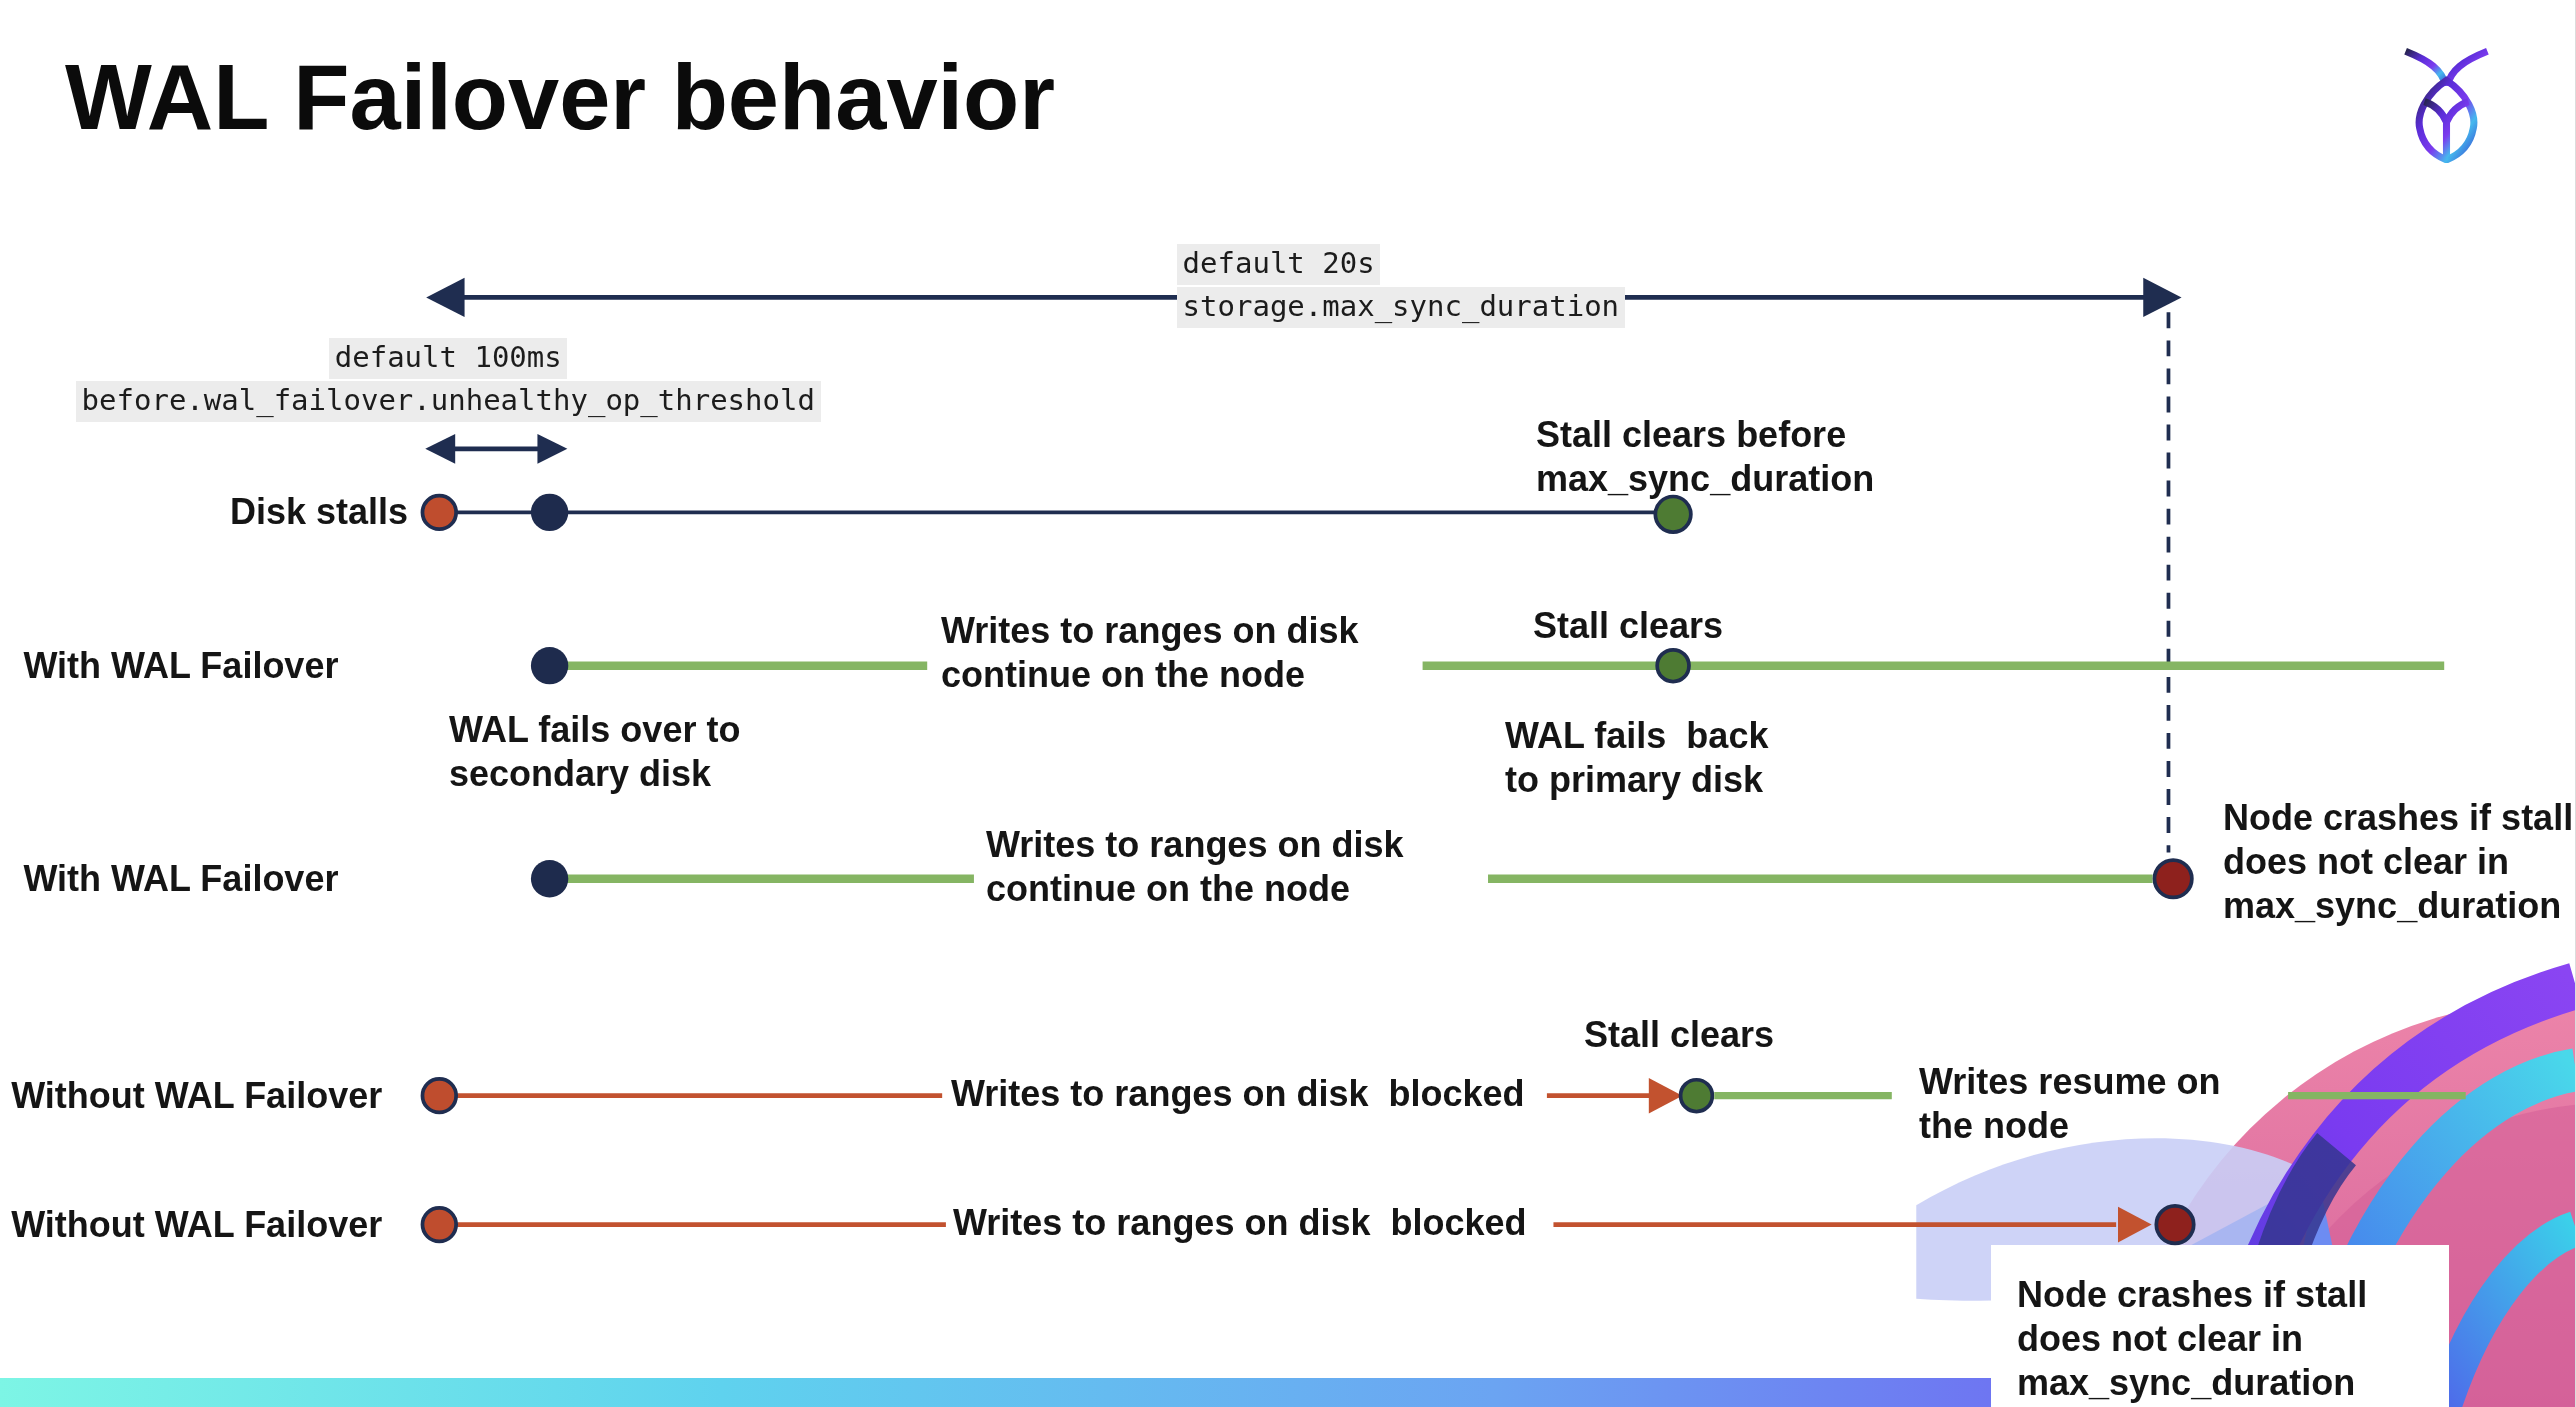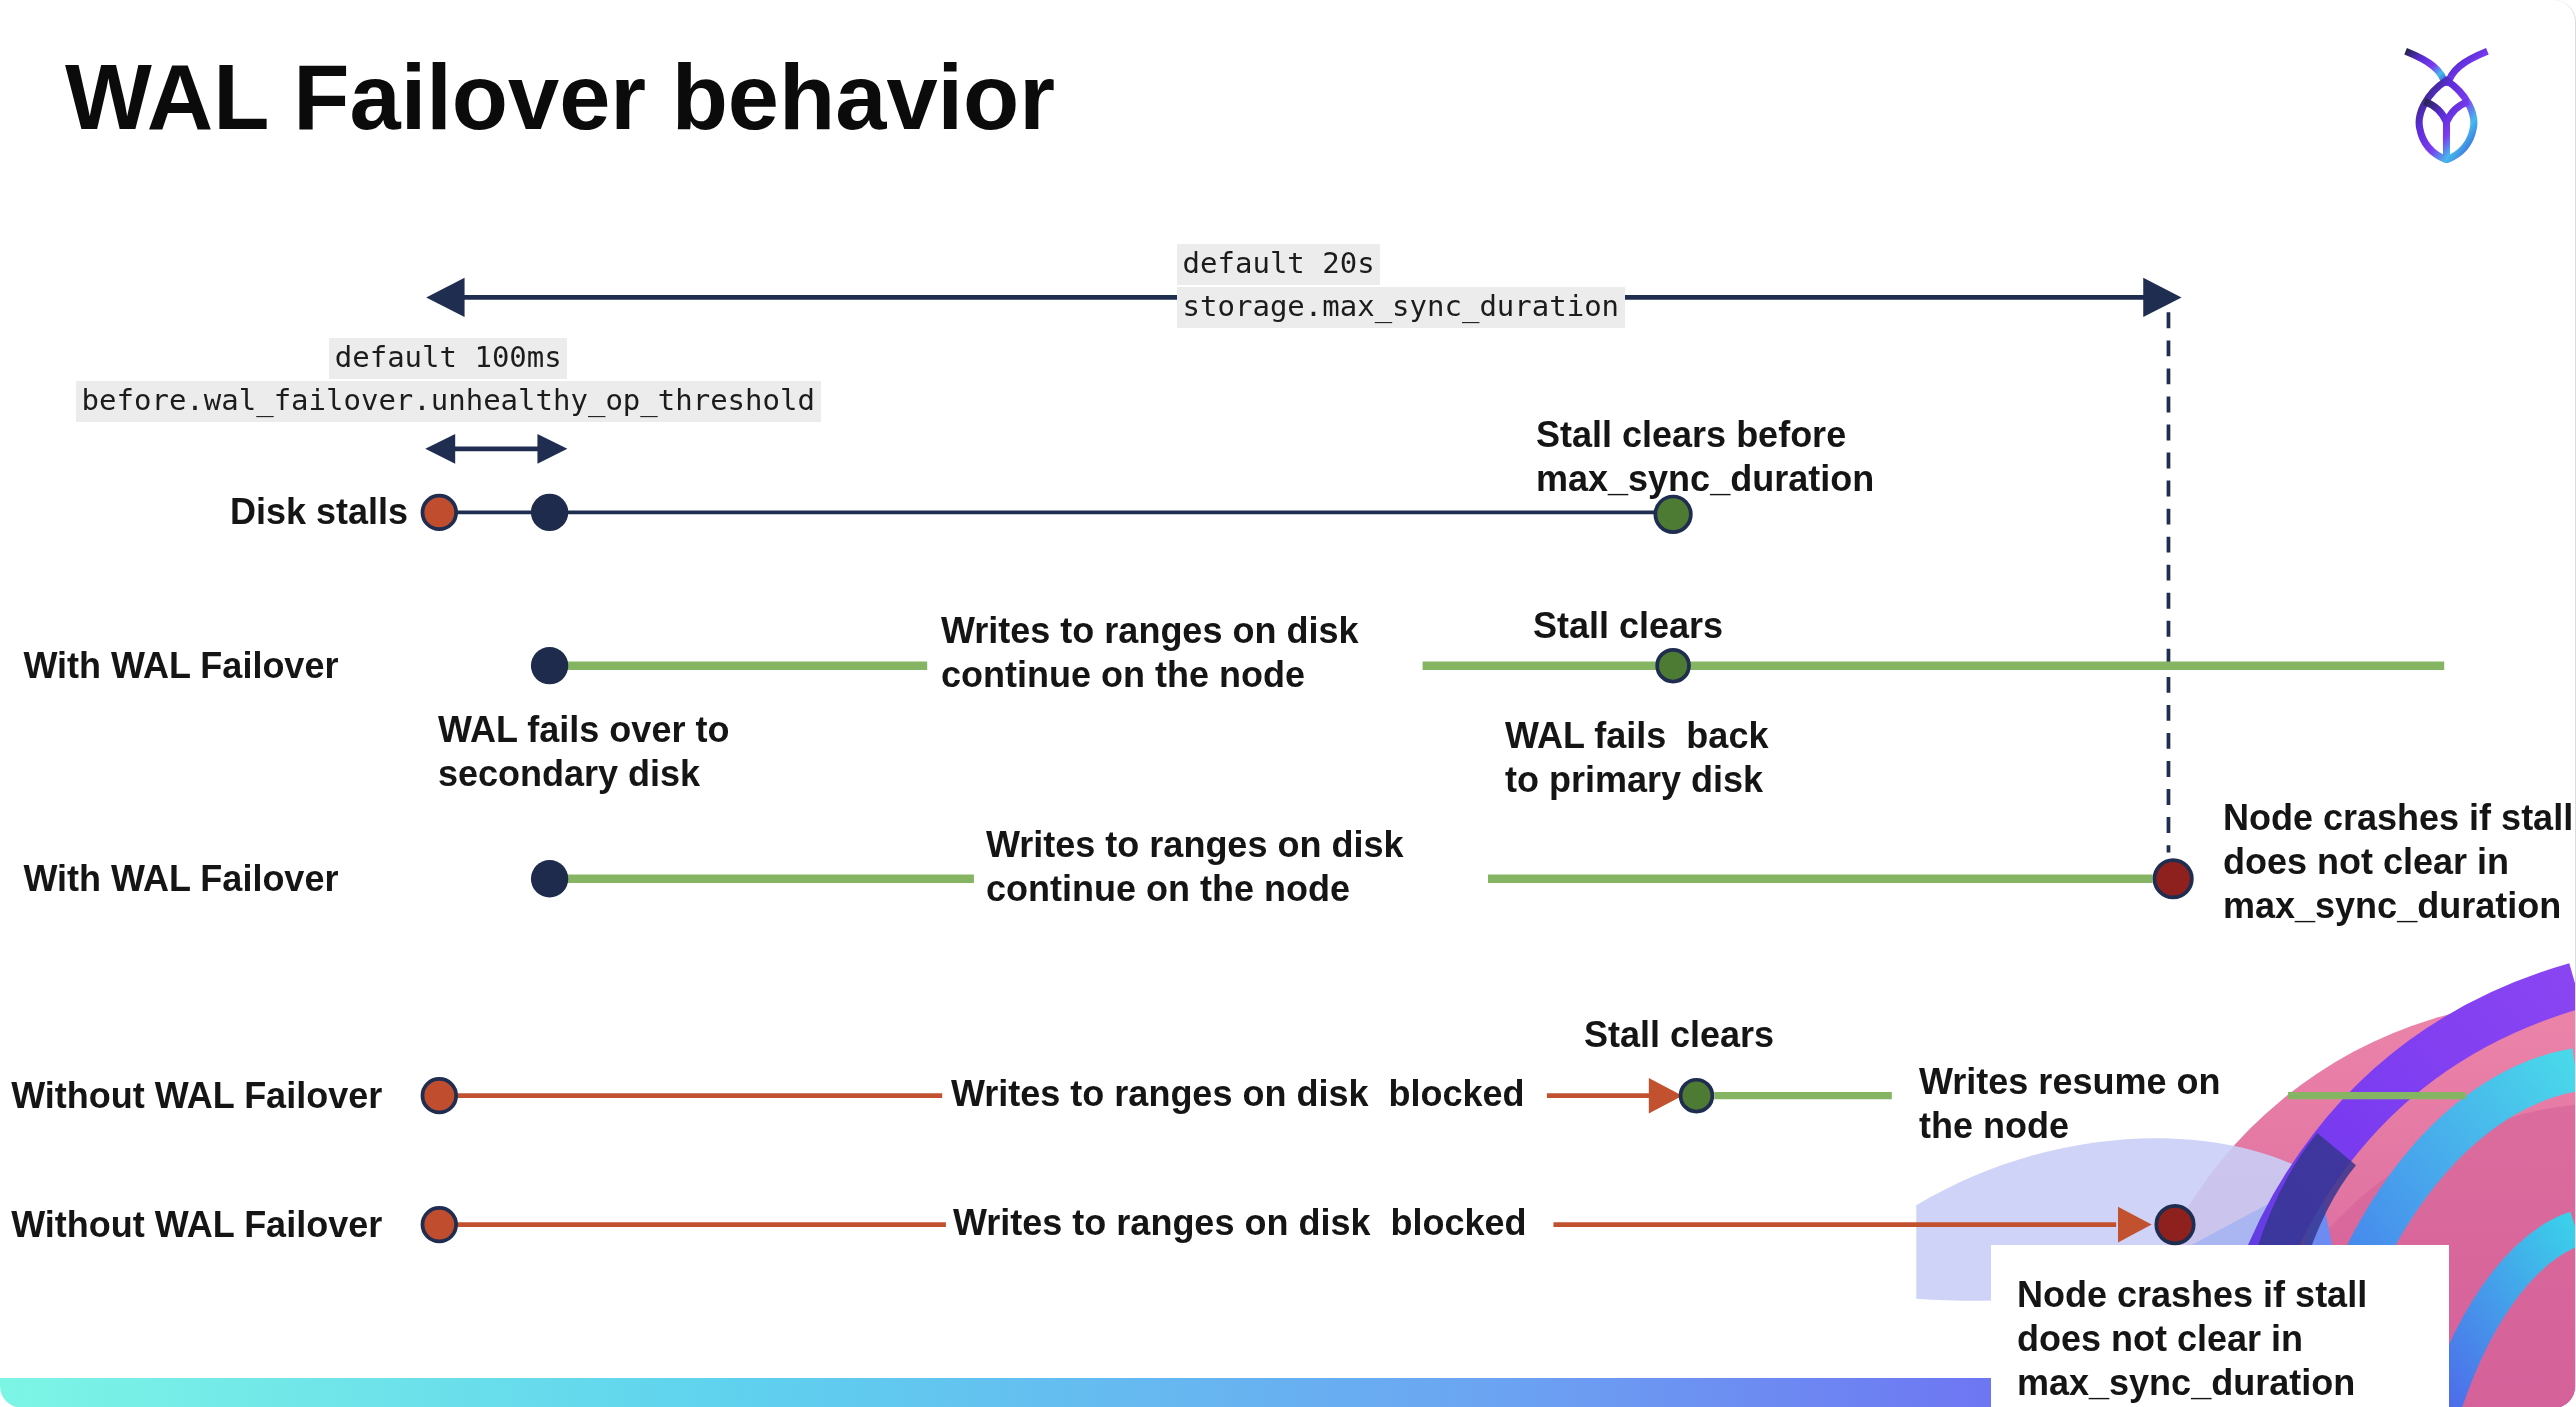--- a/index.html
+++ b/index.html
@@ -1,36 +1,36 @@
 <!DOCTYPE html>
 <html style="font-size:15px"><head>
 <meta charset="utf-8">
 <style>
   html,body{margin:0;padding:0;background:#ffffff;}
   .slide{position:relative;width:2576px;height:1408px;background:#ffffff;overflow:hidden;
-         font-family:"Liberation Sans",sans-serif;border-right:1.9px solid #dcdcdc;box-sizing:border-box;border-radius:22px;}
+         font-family:"Liberation Sans",sans-serif;border-right:1.9px solid #dcdcdc;box-sizing:border-box;}
   .title{position:absolute;left:65px;top:45px;margin:0;font-size:92px;line-height:1.15;
          font-weight:700;letter-spacing:0px;color:#0b0b0b;}
   .logo{position:absolute;left:2398px;top:45px;width:97px;height:118px;}
   .lbl{position:absolute;font-size:36px;line-height:44px;color:#151515;white-space:pre-wrap;font-weight:bold;}
   .center{text-align:left;}
   .mono{position:absolute;font-family:"DejaVu Sans Mono",monospace;font-size:29px;line-height:37px;color:#1c1c1c;margin-left:44px;}
   .mono span{background:#ececec;padding:0.9px 5.6px 2.8px 5.6px;display:inline-block;}
   .mono .l2{margin-top:2.8px;}
   .t-maxsync{left:1133px;top:244px;}
   .t-thresh{left:32px;top:338px;text-align:center;}
   .t-row-disk{left:230px;top:490px;}
   .t-row-wwf1{left:23.4px;top:644px;}
   .t-row-wwf2{left:23.4px;top:857px;}
   .t-row-wowf1{left:11.2px;top:1074px;}
   .t-row-wowf2{left:11.2px;top:1203px;}
   .t-stall-before{left:1536px;top:413px;}
   .t-wwf1-writes{left:941px;top:609px;width:421px;}
   .t-wwf1-stall{left:1533px;top:604px;width:280px;}
-  .t-wwf1-failover{left:438px;top:708px;width:369px;}
+  .t-wwf1-failover{left:449px;top:708px;width:369px;}
   .t-wwf1-failback{left:1505px;top:714px;width:355px;}
   .t-wwf2-writes{left:986px;top:823px;width:421px;}
   .t-wwf2-crash{left:2223px;top:796px;width:355px;}
   .t-wowf1-blocked{left:951px;top:1072px;width:580px;}
   .t-wowf1-stall{left:1584px;top:1013px;width:280px;}
   .t-wowf1-resume{left:1919px;top:1060px;width:346px;}
   .t-wowf2-blocked{left:953px;top:1201px;width:580px;}
   .crash-box{position:absolute;left:1991px;top:1245px;width:458px;height:163px;background:#ffffff;
              box-sizing:border-box;padding:28px 17px 0 26px;}
   .crash-box .lbl{position:static;}

